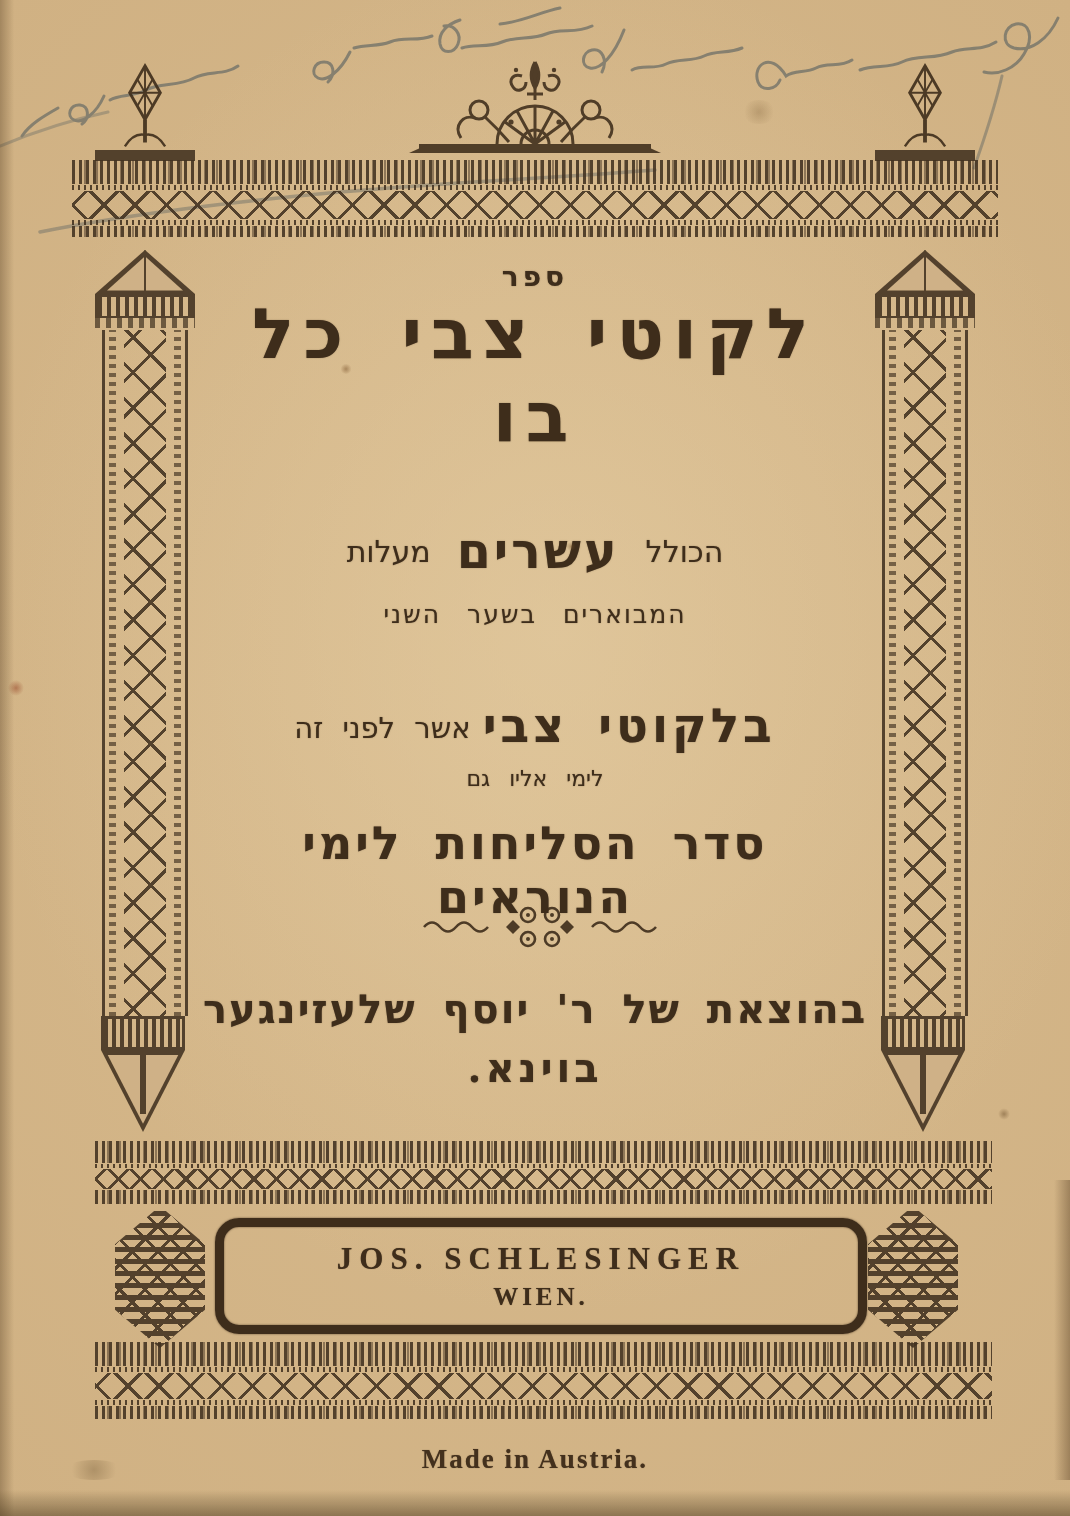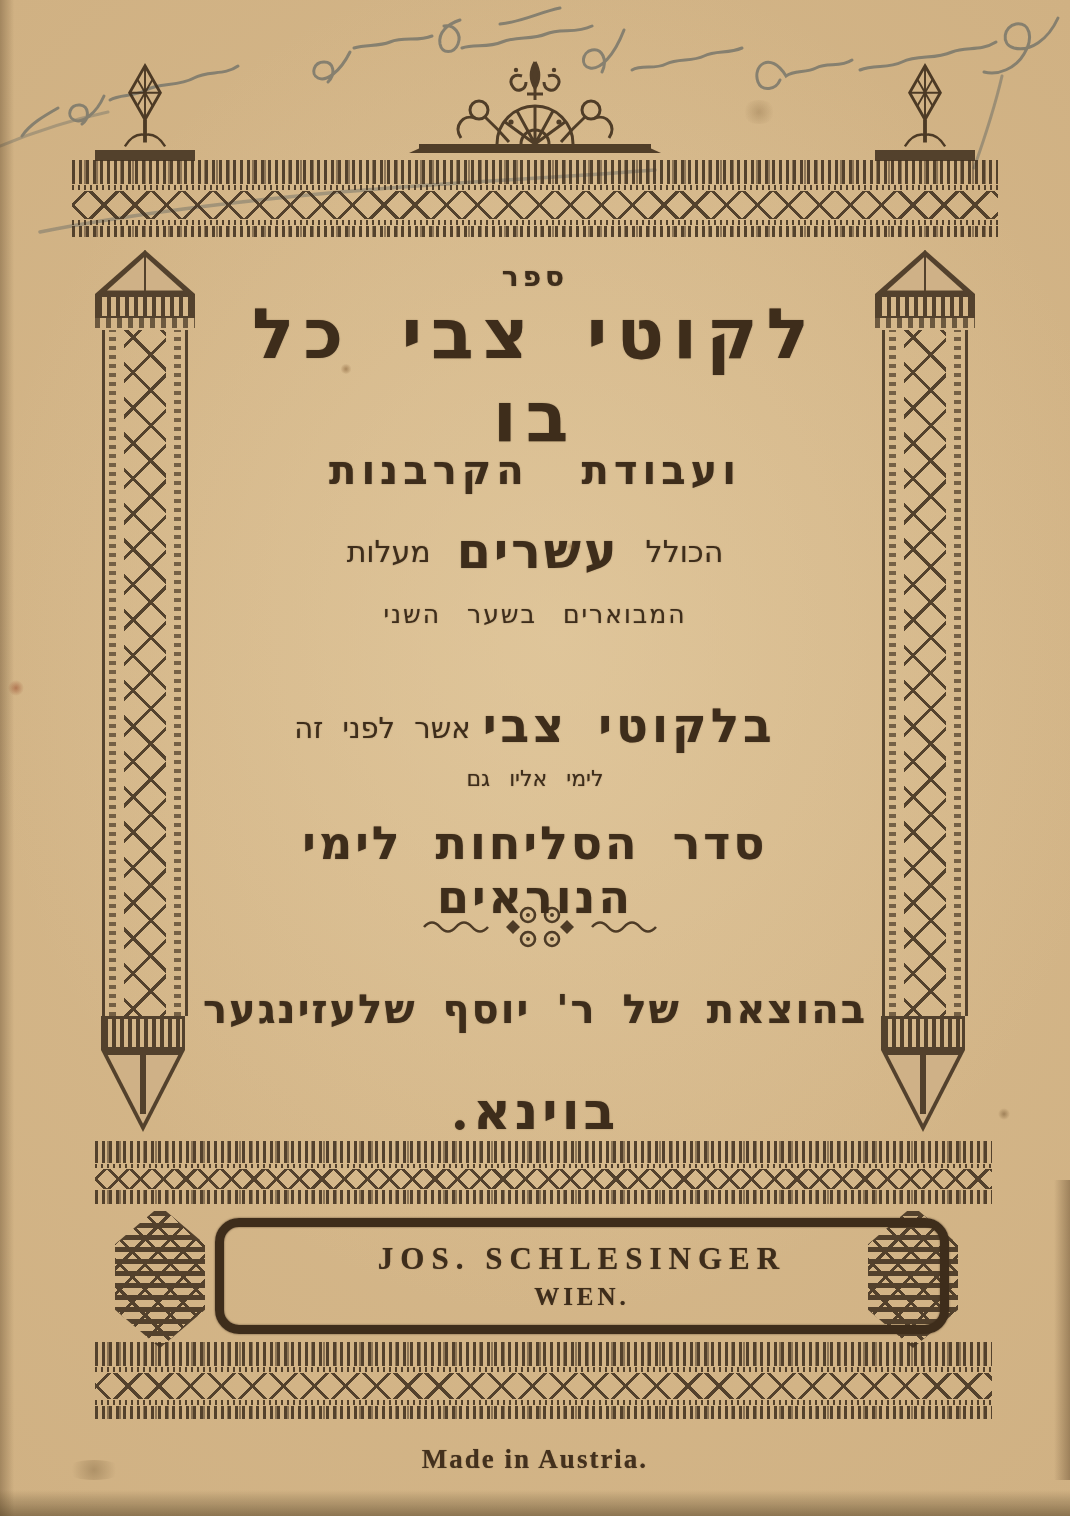--- a/index.html
+++ b/index.html
@@ -77,21 +77,21 @@
   .pedestal{position:absolute;height:11px;background:var(--ink);}
 
   
   .hexorn{position:absolute;width:90px;height:142px;background:
       repeating-linear-gradient(45deg, rgba(0,0,0,0) 0 7px, var(--ink) 7px 10px, rgba(0,0,0,0) 10px 18px),
       repeating-linear-gradient(135deg, rgba(0,0,0,0) 0 7px, var(--ink) 7px 10px, rgba(0,0,0,0) 10px 18px),
       repeating-linear-gradient(0deg, var(--ink) 0 5px, rgba(0,0,0,0) 5px 12px);
       clip-path:polygon(50% 0,100% 27%,100% 73%,50% 100%,0 73%,0 27%);}
 
   
-  .imprint-box{position:absolute;left:215px;top:1218px;width:734px;height:116px;
+  .imprint-box{position:absolute;left:215px;top:1218px;width:652px;height:116px;
       border:9px solid var(--ink);border-radius:24px;box-sizing:border-box;
       display:flex;flex-direction:column;align-items:center;justify-content:center;
       box-shadow:0 0 2px rgba(62,45,27,.8), inset 0 0 2px rgba(62,45,27,.8);}
   .imprint-name{font-family:"Liberation Serif","DejaVu Serif",serif;font-weight:bold;
       font-size:31px;letter-spacing:7px;color:var(--ink);text-shadow:0 0 1px rgba(62,45,27,.6);}
   .imprint-city{font-family:"Liberation Serif","DejaVu Serif",serif;font-weight:bold;
       font-size:25px;letter-spacing:4px;margin-top:6px;color:var(--ink);text-shadow:0 0 1px rgba(62,45,27,.6);}
 
   
   .heb{position:absolute;left:190px;width:690px;text-align:center;direction:rtl;
@@ -101,21 +101,21 @@
   .t-sub1{top:446px;font-size:40px;font-weight:bold;letter-spacing:5px;word-spacing:34px;}
   .t-sub2{top:514px;font-size:30px;word-spacing:10px;margin-top:8px;}
   .t-sub2 .emph{font-size:49px;font-weight:bold;letter-spacing:3px;margin:0 26px;vertical-align:-6px;}
   .t-expl{top:600px;font-size:25px;letter-spacing:2px;word-spacing:16px;}
   .t-add1{top:650px;font-size:29px;letter-spacing:1px;word-spacing:12px;}
   .t-add2{top:698px;font-size:29px;word-spacing:10px;}
   .t-add2 .emph{font-size:47px;font-weight:bold;letter-spacing:4px;margin-left:12px;vertical-align:-4px;}
   .t-accomp{top:766px;font-size:22px;word-spacing:12px;}
   .t-selichot{top:816px;font-size:46px;font-weight:bold;letter-spacing:3px;word-spacing:14px;}
   .t-pub1{top:985px;font-size:40px;font-weight:bold;letter-spacing:2px;word-spacing:10px;}
-  .t-pub2{top:1080px;font-size:52px;font-weight:bold;letter-spacing:4px;}
+  .t-pub2{top:1044px;font-size:40px;font-weight:bold;letter-spacing:4px;}
   .t-madein{position:absolute;left:0;top:1444px;width:1070px;text-align:center;
       font-family:"Liberation Serif","DejaVu Serif",serif;font-weight:bold;font-size:27px;
       letter-spacing:2px;color:#43301d;text-shadow:0 0 1px rgba(62,45,27,.6);}
 
   .orn-svg{position:absolute;}
   .handwriting{position:absolute;left:0;top:0;}
 </style>
 </head>
 <body>
 
@@ -220,21 +220,20 @@
       <div class="col-mesh"></div>
       <div class="col-dots-r"></div>
   </div>
   <div class="finial" style="left:881px;top:1016px;">
     <div class="fin-band"></div>
       <div class="fin-point"></div>
   </div>
 
   <div class="heb t-sefer">ספר</div>
   <div class="heb t-title">לקוטי צבי כל בו</div>
-  <div class="heb t-sub1">ועבודת הקרבנות</div>
   <div class="heb t-sub2"><span>הכולל</span><span class="emph">עשרים</span><span>מעלות</span></div>
   <div class="heb t-expl">המבוארים בשער השני</div>
   <div class="heb t-add2"><span class="emph">בלקוטי צבי</span><span>אשר לפני זה</span></div>
   <div class="heb t-accomp">לימי אליו גם</div>
   <div class="heb t-selichot">סדר הסליחות לימי הנוראים</div>
 
   <svg class="orn-svg" style="left:420px;top:902px;" width="240" height="48" viewBox="0 0 240 48" aria-hidden="true">
     <g stroke="#3e2d1b" fill="none" stroke-width="2.6" opacity="0.9">
       <path d="M4,25 q8,-9 16,0 t16,0 t16,0 t16,0"></path>
       <path d="M172,25 q8,-9 16,0 t16,0 t16,0 t16,0"></path>

